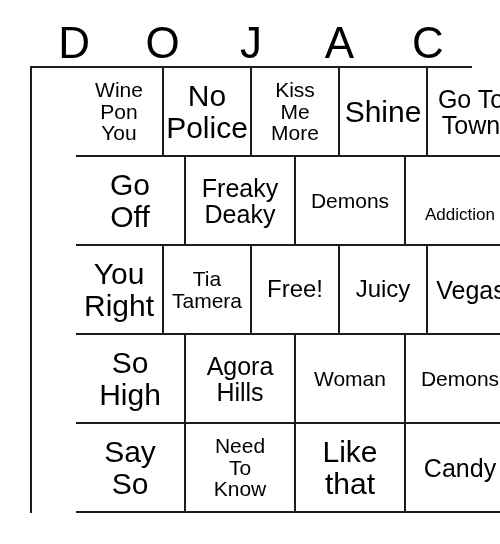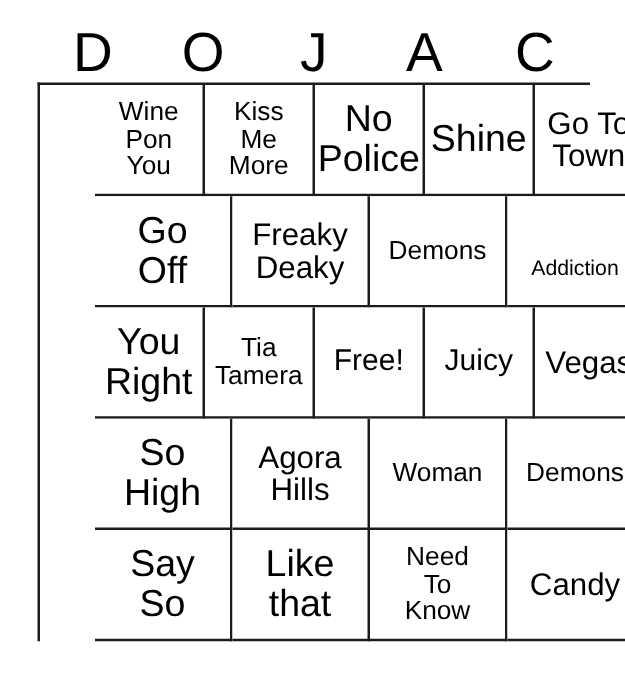--- a/index.html
+++ b/index.html
@@ -102,29 +102,29 @@
 
   <div class="grid">
 
     <div class="grid-row">
       <div class="cell">
           <span class="cell-text fs-sm">Wine
 Pon
 You</span>
         </div>
       <div class="cell">
+          <span class="cell-text fs-lg">No
+Police</span>
+        </div>
+      <div class="cell">
           <span class="cell-text fs-sm">Kiss
 Me
 More</span>
         </div>
       <div class="cell">
-          <span class="cell-text fs-lg">No
-Police</span>
-        </div>
-      <div class="cell">
           <span class="cell-text fs-lg">Shine</span>
         </div>
       <div class="cell">
           <span class="cell-text fs-md">Go To
 Town</span>
         </div>
     </div>
 
     <div class="grid-row">
       <div class="cell">
@@ -177,29 +177,29 @@
         </div>
       <div class="cell">
           <span class="cell-text fs-sm">Demons</span>
         </div>
     </div>
 
     <div class="grid-row">
       <div class="cell">
           <span class="cell-text fs-lg">Say
 So</span>
-        </div>
-      <div class="cell">
-          <span class="cell-text fs-lg">Like
-that</span>
         </div>
       <div class="cell">
           <span class="cell-text fs-sm">Need
 To
 Know</span>
         </div>
       <div class="cell">
+          <span class="cell-text fs-lg">Like
+that</span>
+        </div>
+      <div class="cell">
           <span class="cell-text fs-md">Candy</span>
         </div>
     </div>
 
   </div>
 </div>
 
 </body></html>

